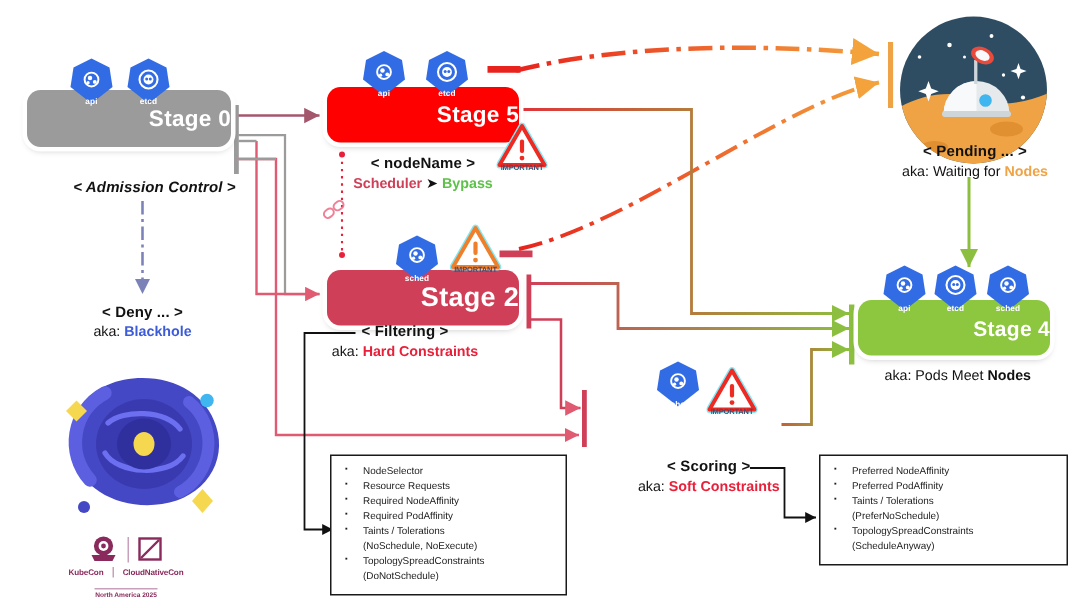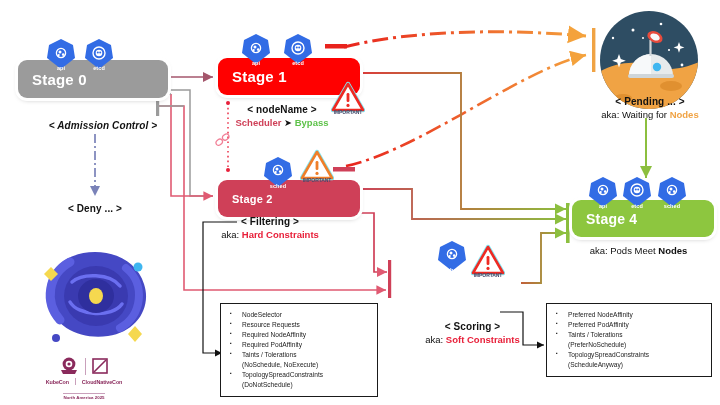--- a/index.html
+++ b/index.html
@@ -4,22 +4,22 @@
 <style>
   html,body{margin:0;padding:0;background:#ffffff;}
   body{width:720px;height:405px;overflow:hidden;
        font-family:"Liberation Sans","DejaVu Sans",sans-serif;}
   #stage{position:relative;width:720px;height:405px;background:#fff;}
 
   svg.wires{position:absolute;left:0;top:0;width:720px;height:405px;pointer-events:none;}
 
   
   .pill{position:absolute;border-radius:9px;display:flex;align-items:center;
-        justify-content:flex-start;color:#fff;font-weight:bold;letter-spacing:.2px;
-        box-shadow:0 0 0 3px #fff, 0 2px 5px rgba(0,0,0,.28);padding-left:14px;}
+        justify-content:flex-end;color:#fff;font-weight:bold;letter-spacing:.2px;
+        box-shadow:0 0 0 3px #fff, 0 2px 5px rgba(0,0,0,.28);}
   .pill span{pointer-events:none;}
 
   
   .kbadge{position:absolute;width:30px;height:32px;}
   .kbadge .hept{position:absolute;left:0;top:0;width:30px;height:32px;}
   .kbadge .klab{position:absolute;left:0;bottom:-1px;width:30px;text-align:center;
                 font-size:5.5px;color:#fff;font-weight:bold;letter-spacing:.1px;}
 
   
   .warn{position:absolute;width:34px;height:34px;}
@@ -180,20 +180,23 @@
         </g>
       </svg>
     <div class="klab">etcd</div>
   </div>
   <div class="cap" style="left:0;top:120px;width:206px;font-style:italic;">
     <div class="t1">&lt; Admission Control &gt;</div>
   </div>
 
   <div class="cap" style="left:10px;top:203px;width:170px;">
     <div class="t1">&lt; Deny ... &gt;</div>
+    <div class="t2">
+      <span>aka: </span><b style="color:#3b5bdb">Blackhole</b>
+    </div>
   </div>
   <svg style="position:absolute;left:30px;top:240px;width:130px;height:110px;" viewBox="0 0 130 110">
     <g>
       <path d="M65 12 C 30 12, 12 38, 18 62 C 24 88, 52 100, 78 96 C 106 92, 122 68, 114 44 C 108 24, 88 12, 65 12 Z" fill="#4548c4"></path>
       <path d="M40 22 C 18 34, 14 62, 30 80" stroke="#5b5fe0" stroke-width="9" fill="none" stroke-linecap="round"></path>
       <path d="M96 28 C 116 44, 112 76, 90 88" stroke="#5b5fe0" stroke-width="8" fill="none" stroke-linecap="round"></path>
       <ellipse cx="66" cy="56" rx="32" ry="30" fill="#3a3ab0"></ellipse>
       <path d="M42 42 C 52 33, 80 33, 90 46" stroke="#6b6ff0" stroke-width="3.5" fill="none" stroke-linecap="round"></path>
       <path d="M40 62 C 48 76, 82 78, 92 64" stroke="#6b6ff0" stroke-width="3.5" fill="none" stroke-linecap="round"></path>
       <ellipse cx="66" cy="56" rx="18" ry="17" fill="#2f2f9e"></ellipse>
@@ -221,21 +224,21 @@
     </div>
     <div class="kc-row" style="gap:6px;margin-top:1px;">
       <div class="kc-name">KubeCon</div>
       <div class="kc-div" style="height:7px;"></div>
       <div class="kc-name">CloudNativeCon</div>
     </div>
     <div class="kc-sub">North America 2025</div>
   </div>
 
   <div class="pill" style="left:218px;top:58px;width:128px;height:37px;background:#ff0000;font-size:15px;">
-    <span>Stage 1</span>
+    <span>Stage 5</span>
   </div>
   <div class="kbadge" style="left:241px;top:33px;">
     <svg class="hept" viewBox="0 0 30 32">
         <polygon points="15,1 27,7 29,20 15,31 1,20 3,7" fill="#326ce5"></polygon>
       <g fill="#fff" transform="translate(15,15)">
         <circle cx="0" cy="0" r="4.6" fill="none" stroke="#fff" stroke-width="1.3"></circle>
         <circle cx="-1" cy="-1" r="1.5"></circle>
           <circle cx="2.2" cy="1.6" r="1.3"></circle>
           <circle cx="-2.3" cy="2.1" r="1.1"></circle>
       </g>
@@ -265,21 +268,21 @@
   </div>
   <div class="cap" style="left:212px;top:104px;width:140px;">
     <div class="t1">&lt; nodeName &gt;</div>
     <div class="t2" style="font-weight:bold;">
       <span style="color:#cf4058">Scheduler</span>
       <span style="color:#111">➤</span>
       <span style="color:#5ec24a">Bypass</span>
     </div>
   </div>
 
-  <div class="pill" style="left:218px;top:180px;width:128px;height:37px;background:#cf4058;font-size:11px;">
+  <div class="pill" style="left:218px;top:180px;width:128px;height:37px;background:#cf4058;font-size:18px;">
     <span>Stage 2</span>
   </div>
   <div class="kbadge" style="left:263px;top:156px;">
     <svg class="hept" viewBox="0 0 30 32">
         <polygon points="15,1 27,7 29,20 15,31 1,20 3,7" fill="#326ce5"></polygon>
       <g fill="#fff" transform="translate(15,14)">
         <circle cx="0" cy="0" r="4.6" fill="none" stroke="#fff" stroke-width="1.3"></circle>
         <circle cx="-1" cy="-1" r="1.5"></circle>
           <circle cx="2.2" cy="1.6" r="1.3"></circle>
           <circle cx="-2.3" cy="2.1" r="1.1"></circle>
@@ -317,21 +320,21 @@
   </div>
   <div class="warn" style="left:471px;top:243px;">
     <svg viewBox="0 0 34 34" style="width:34px;height:34px;">
       <polygon points="17,4 32,30 2,30" fill="none" stroke="#7fe8f5" stroke-width="4.5" stroke-linejoin="round"></polygon>
       <polygon points="17,4 32,30 2,30" fill="#fff" stroke="#ee2a23" stroke-width="2.6" stroke-linejoin="round"></polygon>
       <rect x="15.6" y="13" width="2.8" height="9" rx="1.3" fill="#ee2a23"></rect>
       <circle cx="17" cy="25.4" r="1.6" fill="#ee2a23"></circle>
     </svg>
     <div class="wlab">IMPORTANT</div>
   </div>
-  <div class="cap" style="left:395px;top:306px;width:155px;margin-top:15px;">
+  <div class="cap" style="left:395px;top:306px;width:155px;">
     <div class="t1">&lt; Scoring &gt;</div>
     <div class="t2">
       <span>aka: </span><b style="color:#e8203a">Soft Constraints</b>
     </div>
   </div>
 
   <div class="pill" style="left:572px;top:200px;width:128px;height:37px;background:#8dc63f;font-size:14px;">
     <span>Stage 4</span>
   </div>
   <div class="kbadge" style="left:588px;top:176px;">

